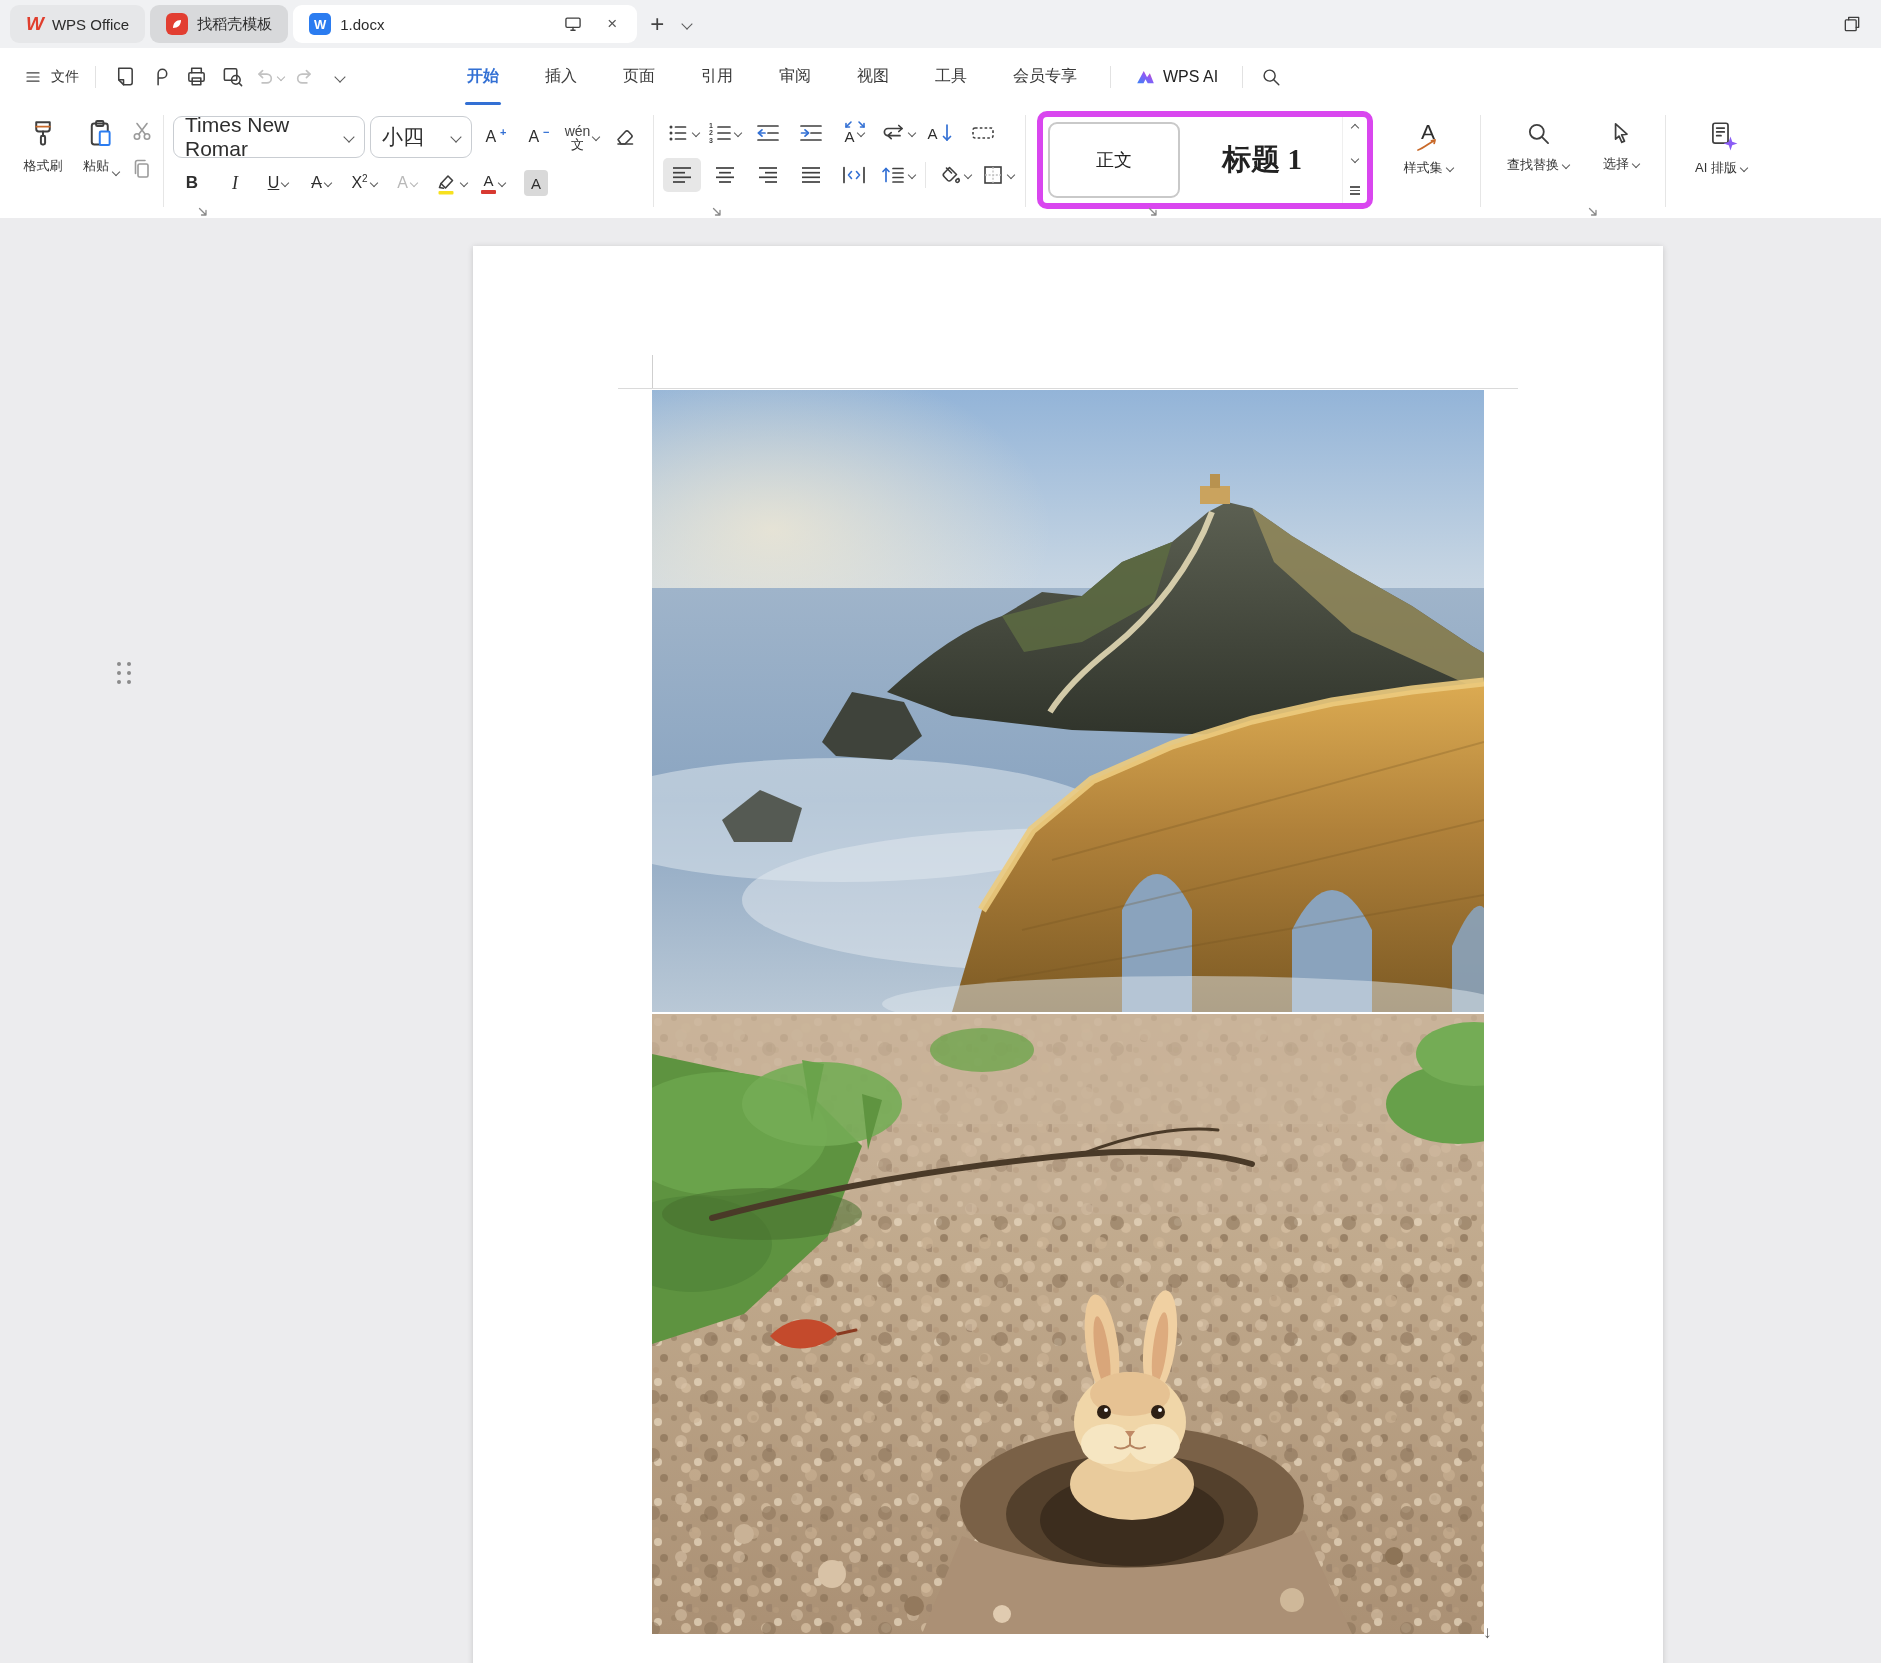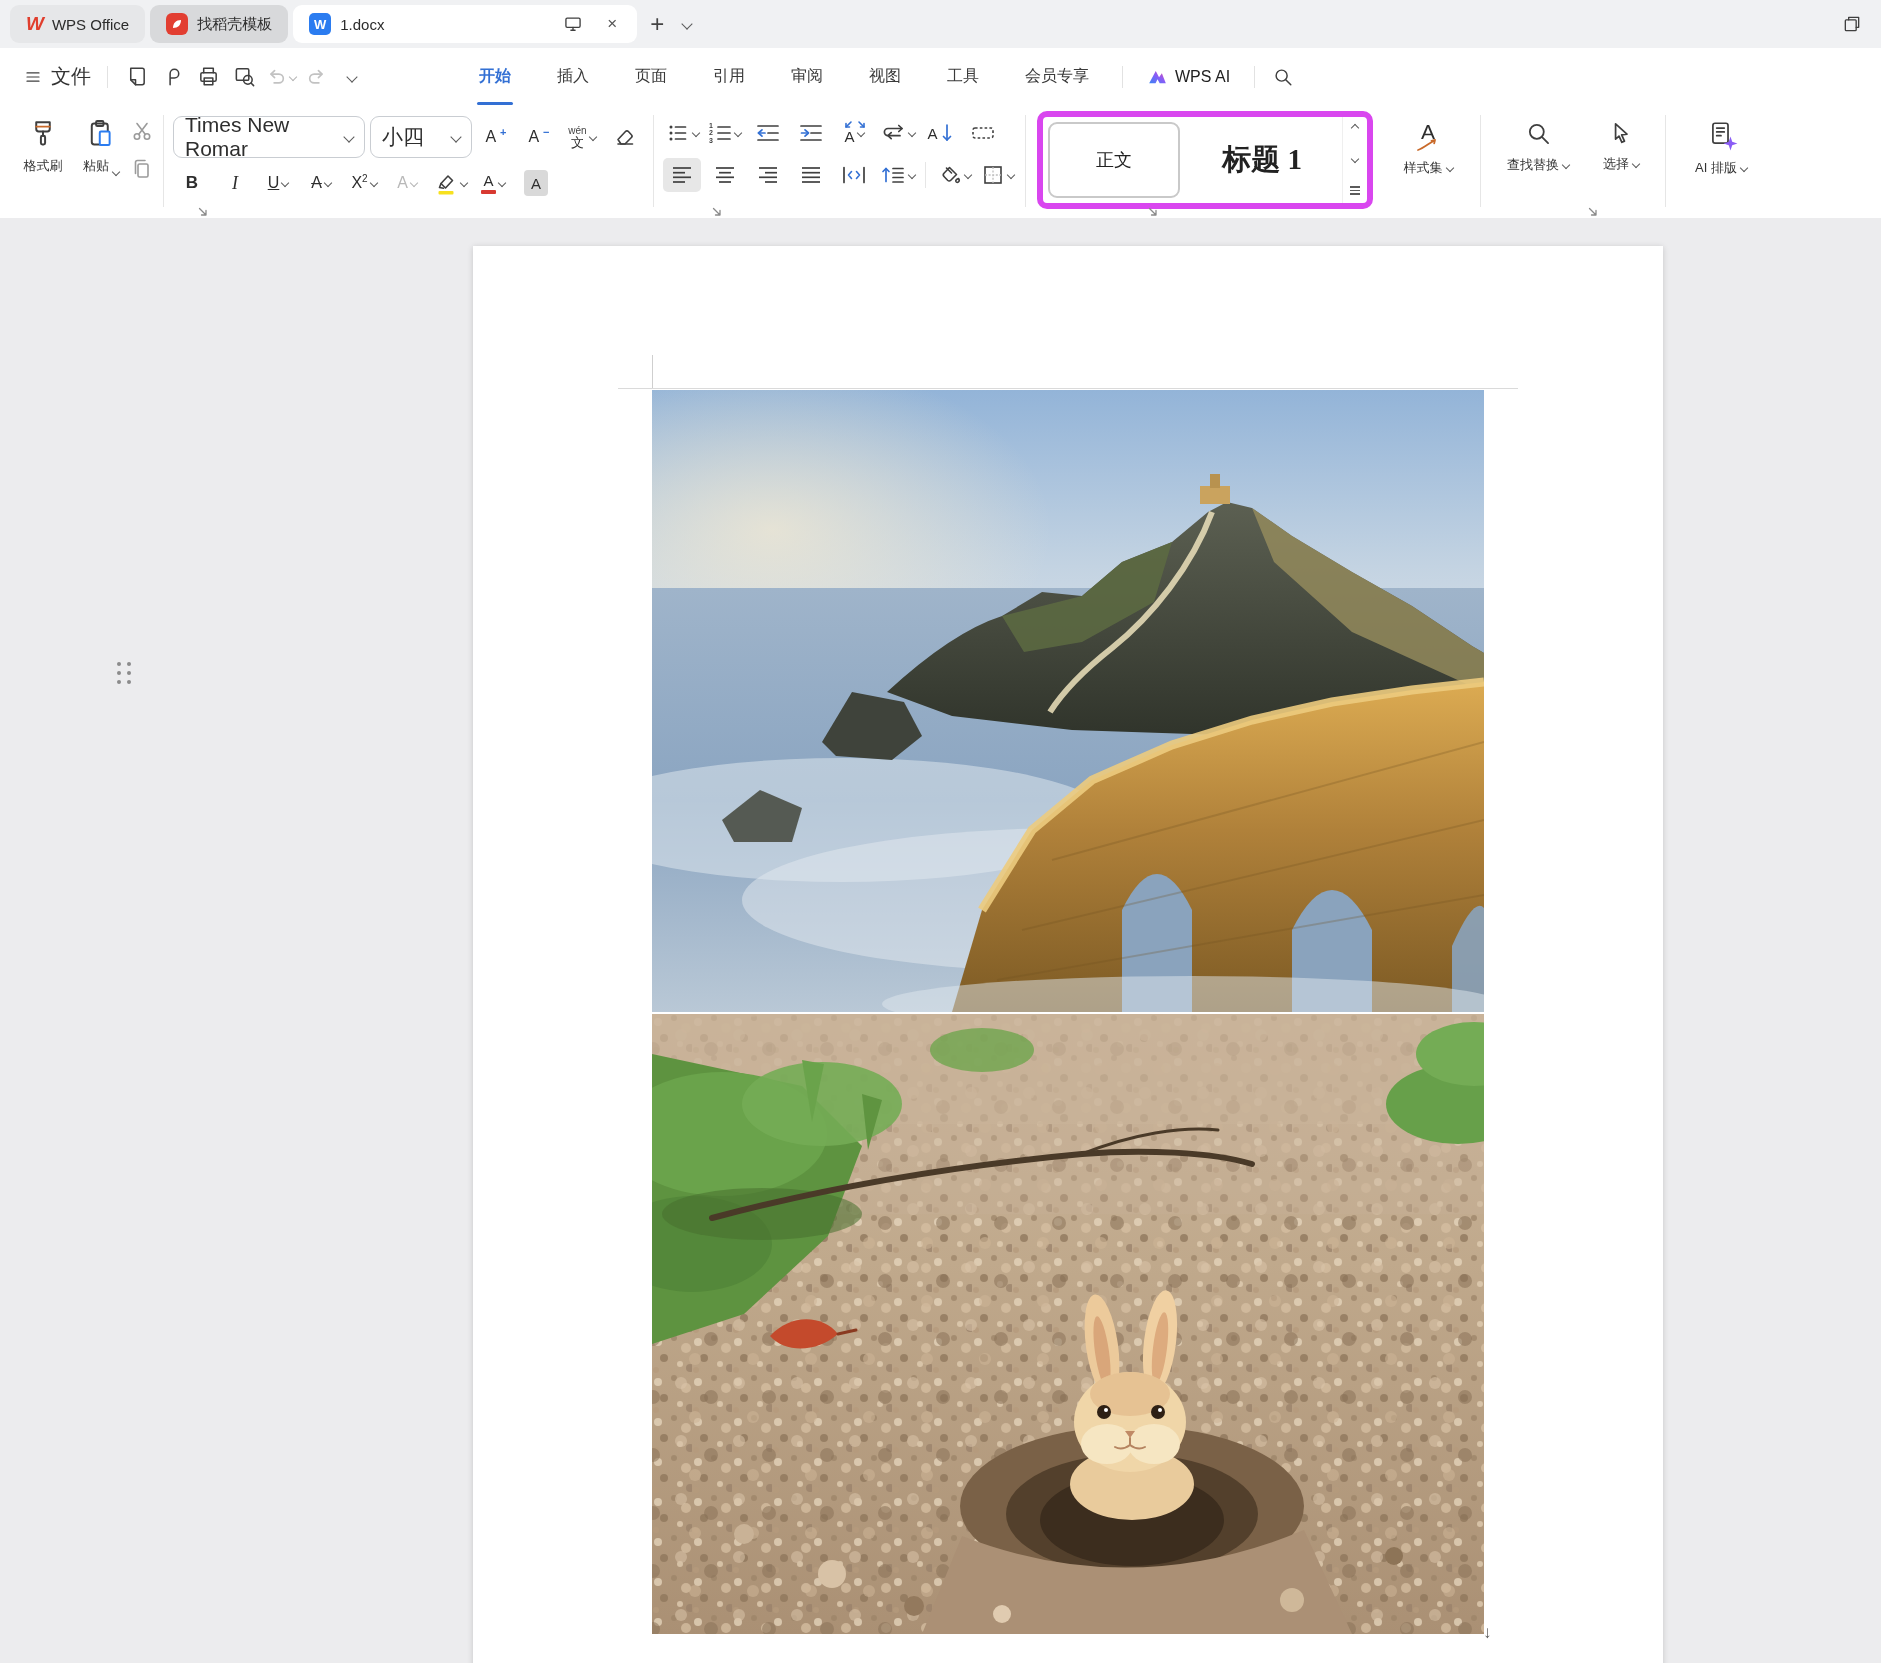--- a/index.html
+++ b/index.html
@@ -26,21 +26,21 @@
   .wps-w{font-weight:800;font-size:19px;color:#e03e2d;font-style:italic;letter-spacing:-1px}
   .docer-ic{width:22px;height:22px;border-radius:6px;background:#e23e31;display:flex;
             align-items:center;justify-content:center}
   .docw{width:22px;height:22px;border-radius:5px;background:#2b7cf0;display:flex;
         align-items:center;justify-content:center;color:#fff;font-weight:700;font-size:13px}
   .tbtn{width:30px;height:30px;display:flex;align-items:center;justify-content:center}
   .win-restore{margin-left:auto;margin-right:14px}
 
   
   .menubar{height:57px;background:#fff;display:flex;align-items:center;padding:0 18px;position:relative}
-  .file{display:flex;gap:9px;align-items:center;font-size:20px;color:#333;padding:0 6px}
+  .file{display:flex;gap:9px;align-items:center;font-size:14px;color:#333;padding:0 6px}
   .vdiv{width:1px;height:22px;background:#e2e2e2;margin:0 10px}
   .qbtn{width:36px;height:32px;display:flex;align-items:center;justify-content:center;gap:2px}
   .menu-items{display:flex;align-items:flex-end;margin-left:86px}
   .menu-item{padding:0 23px;font-size:16px;color:#3a3a3a;height:57px;display:flex;
              align-items:center;position:relative}
   .menu-item.active{color:#3370d4;font-weight:700}
   .menu-item.active::after{content:"";position:absolute;left:50%;bottom:0;transform:translateX(-50%);
              width:36px;height:3px;border-radius:2px;background:#3370d4}
   .ai-item{display:flex;align-items:center;gap:7px;font-size:16px;color:#222;padding:0 14px}
 
@@ -62,21 +62,21 @@
   .sbtn{min-width:38px;height:34px;display:flex;align-items:center;justify-content:center;
         gap:3px;font-size:16px;color:#2e2e2e;position:relative}
   .gB{font-weight:700;font-size:17px}
   .gI{font-style:italic;font-family:"Liberation Serif",serif;font-size:18px}
   .gU{text-decoration:underline;font-size:16px}
   .gS{text-decoration:line-through;font-size:16px}
   .sup{font-size:10px;vertical-align:super}
   .supb{font-size:11px;color:#3370d4;font-weight:700;margin-left:1px;transform:translateY(-5px)}
   .disab{color:#b8b8b8}
   .pinyin{display:flex;flex-direction:column;align-items:center;line-height:1;font-size:13px}
-  .pinyin .py{font-size:10px;color:#444}
+  .pinyin .py{font-size:14px;color:#444}
   .fcA{display:flex;flex-direction:column;align-items:center;line-height:1}
   .fcA .bar{width:15px;height:4px;margin-top:2px;border-radius:1px}
   .shadeA{background:#d9d9d9;border-radius:4px;width:24px;height:26px;display:flex;
           align-items:center;justify-content:center;font-size:15px}
   .selbtn{background:#e7e7e7;border-radius:5px}
   .stylegal{display:flex;border:6px solid #d946ef;border-radius:10px;margin:0 12px 14px 2px;
             overflow:hidden;background:#fff}
   .scell{width:146px;display:flex;align-items:center;justify-content:center;
          font-family:"Liberation Serif",serif;font-size:18px;color:#222}
   .scell.sel{border:2px solid #c9c9c9;border-radius:9px;margin:5px 2px 5px 5px;width:128px}

